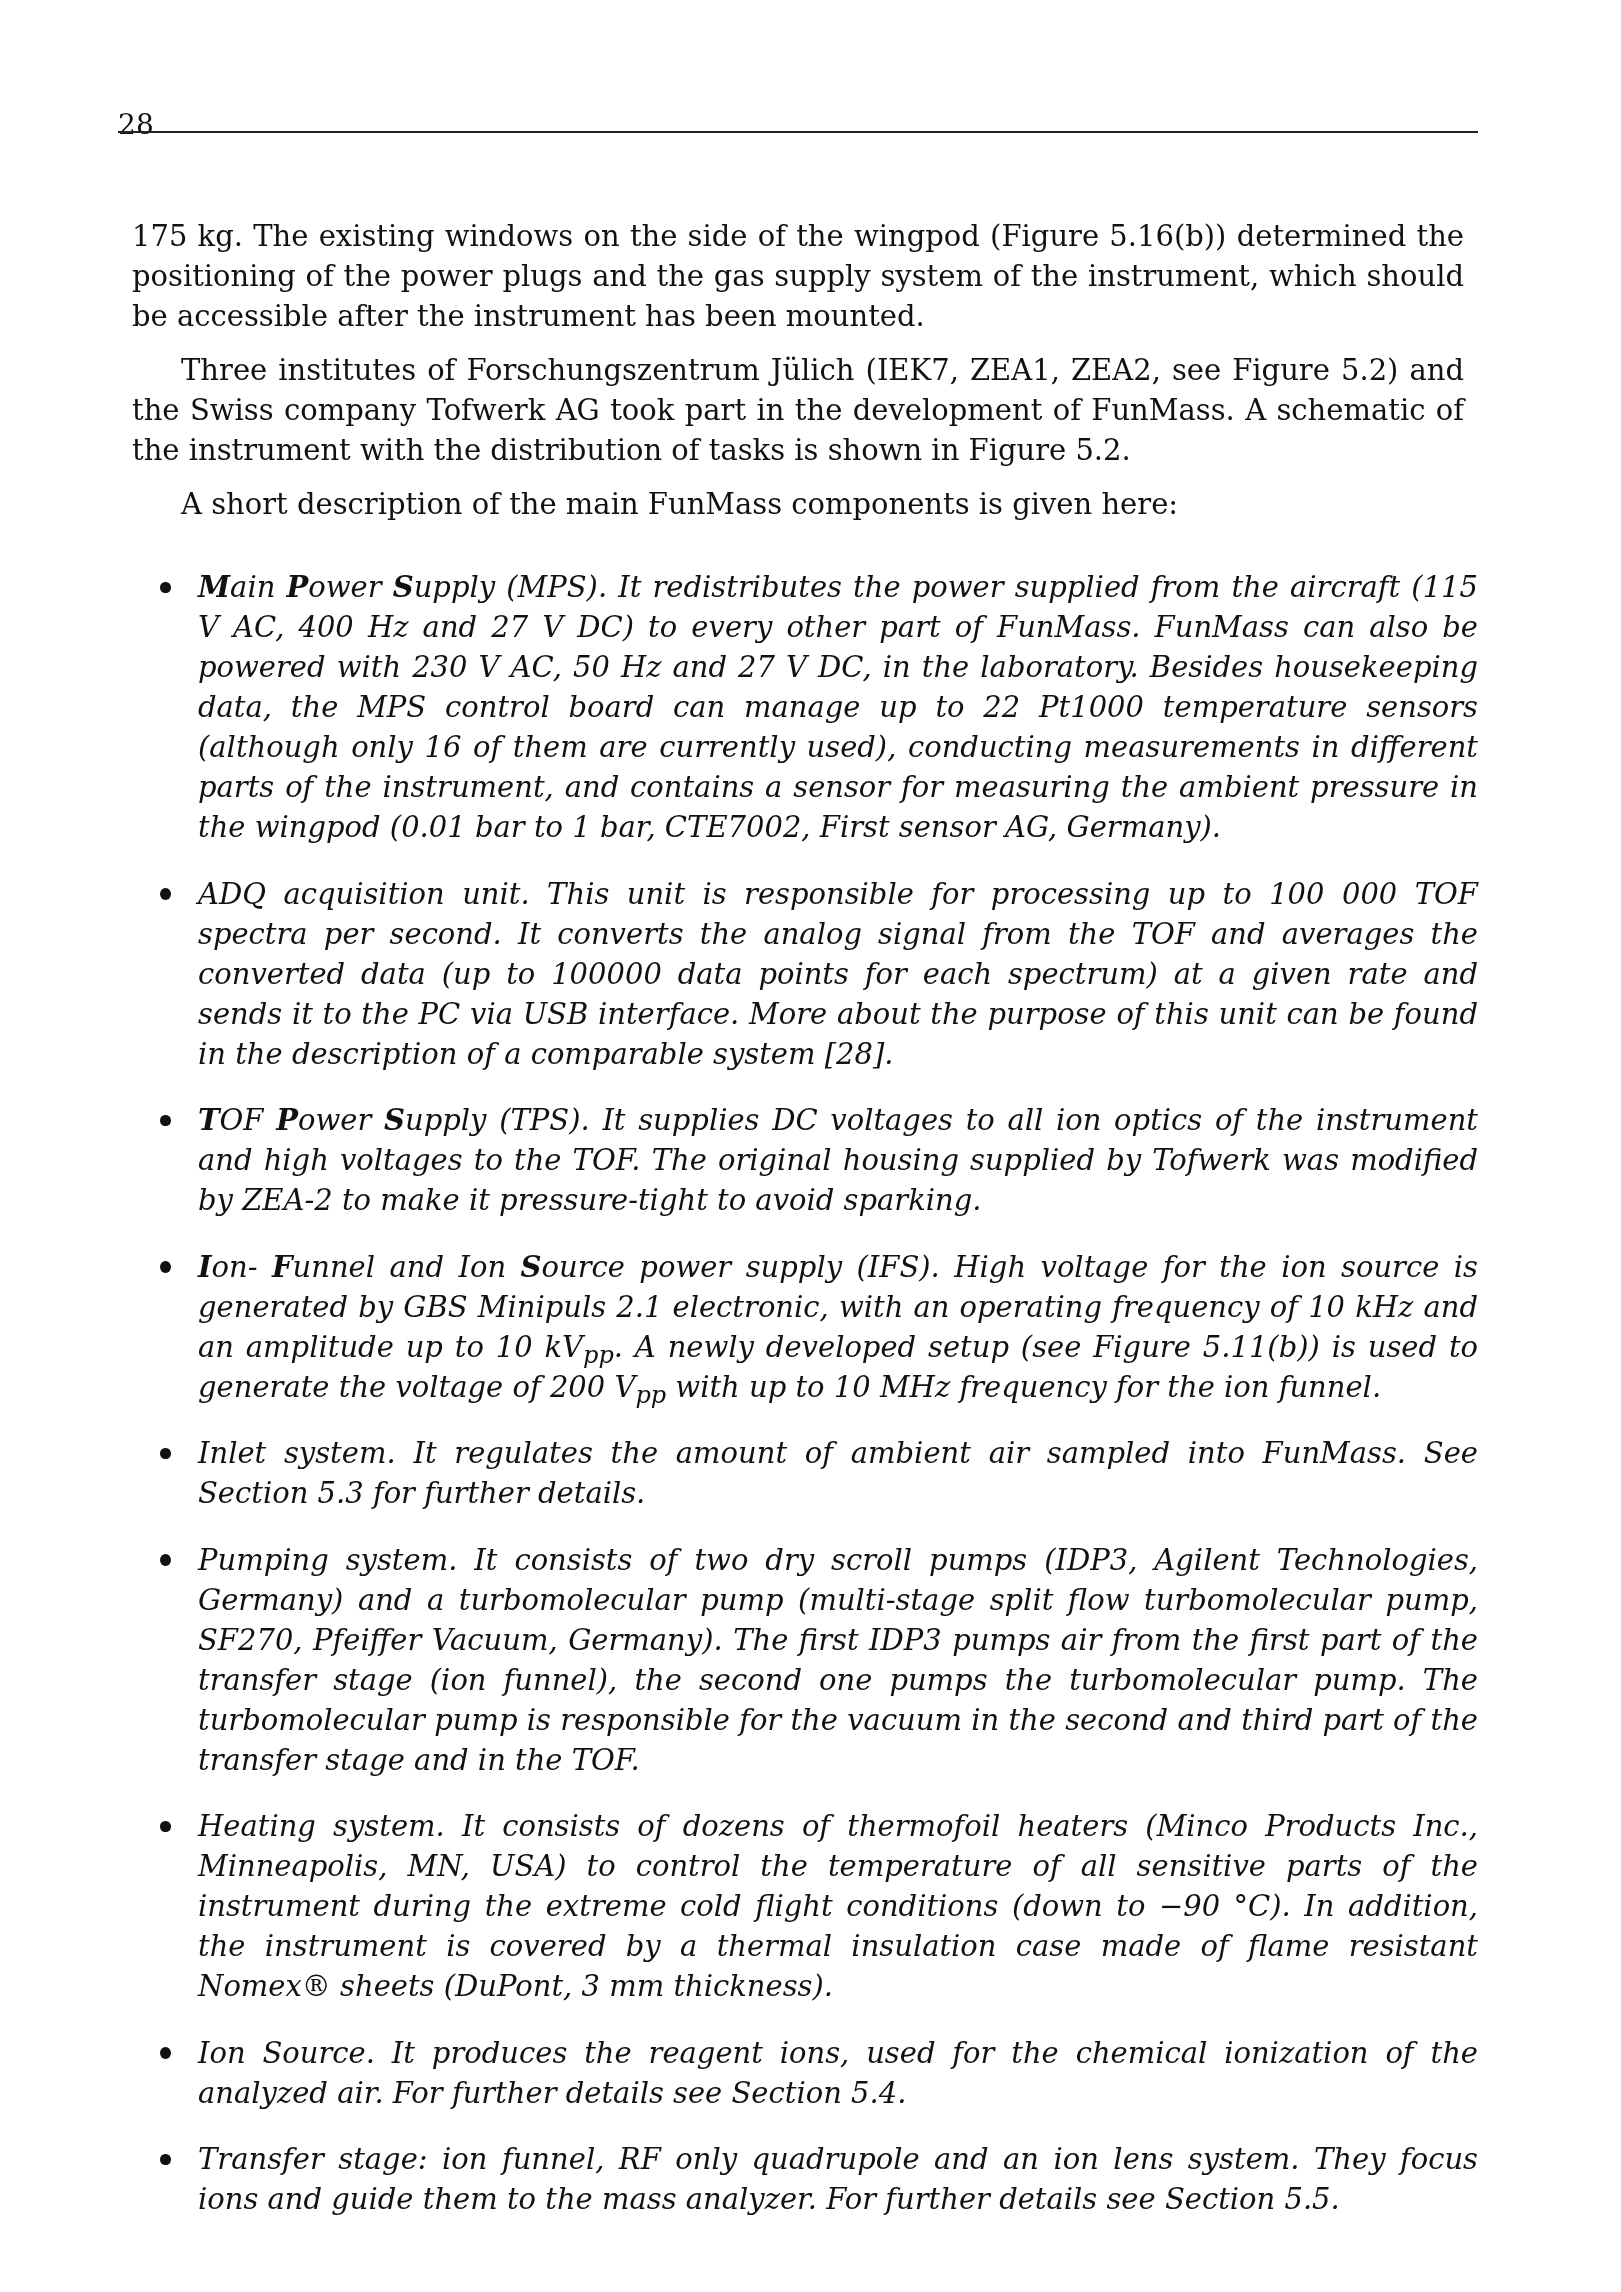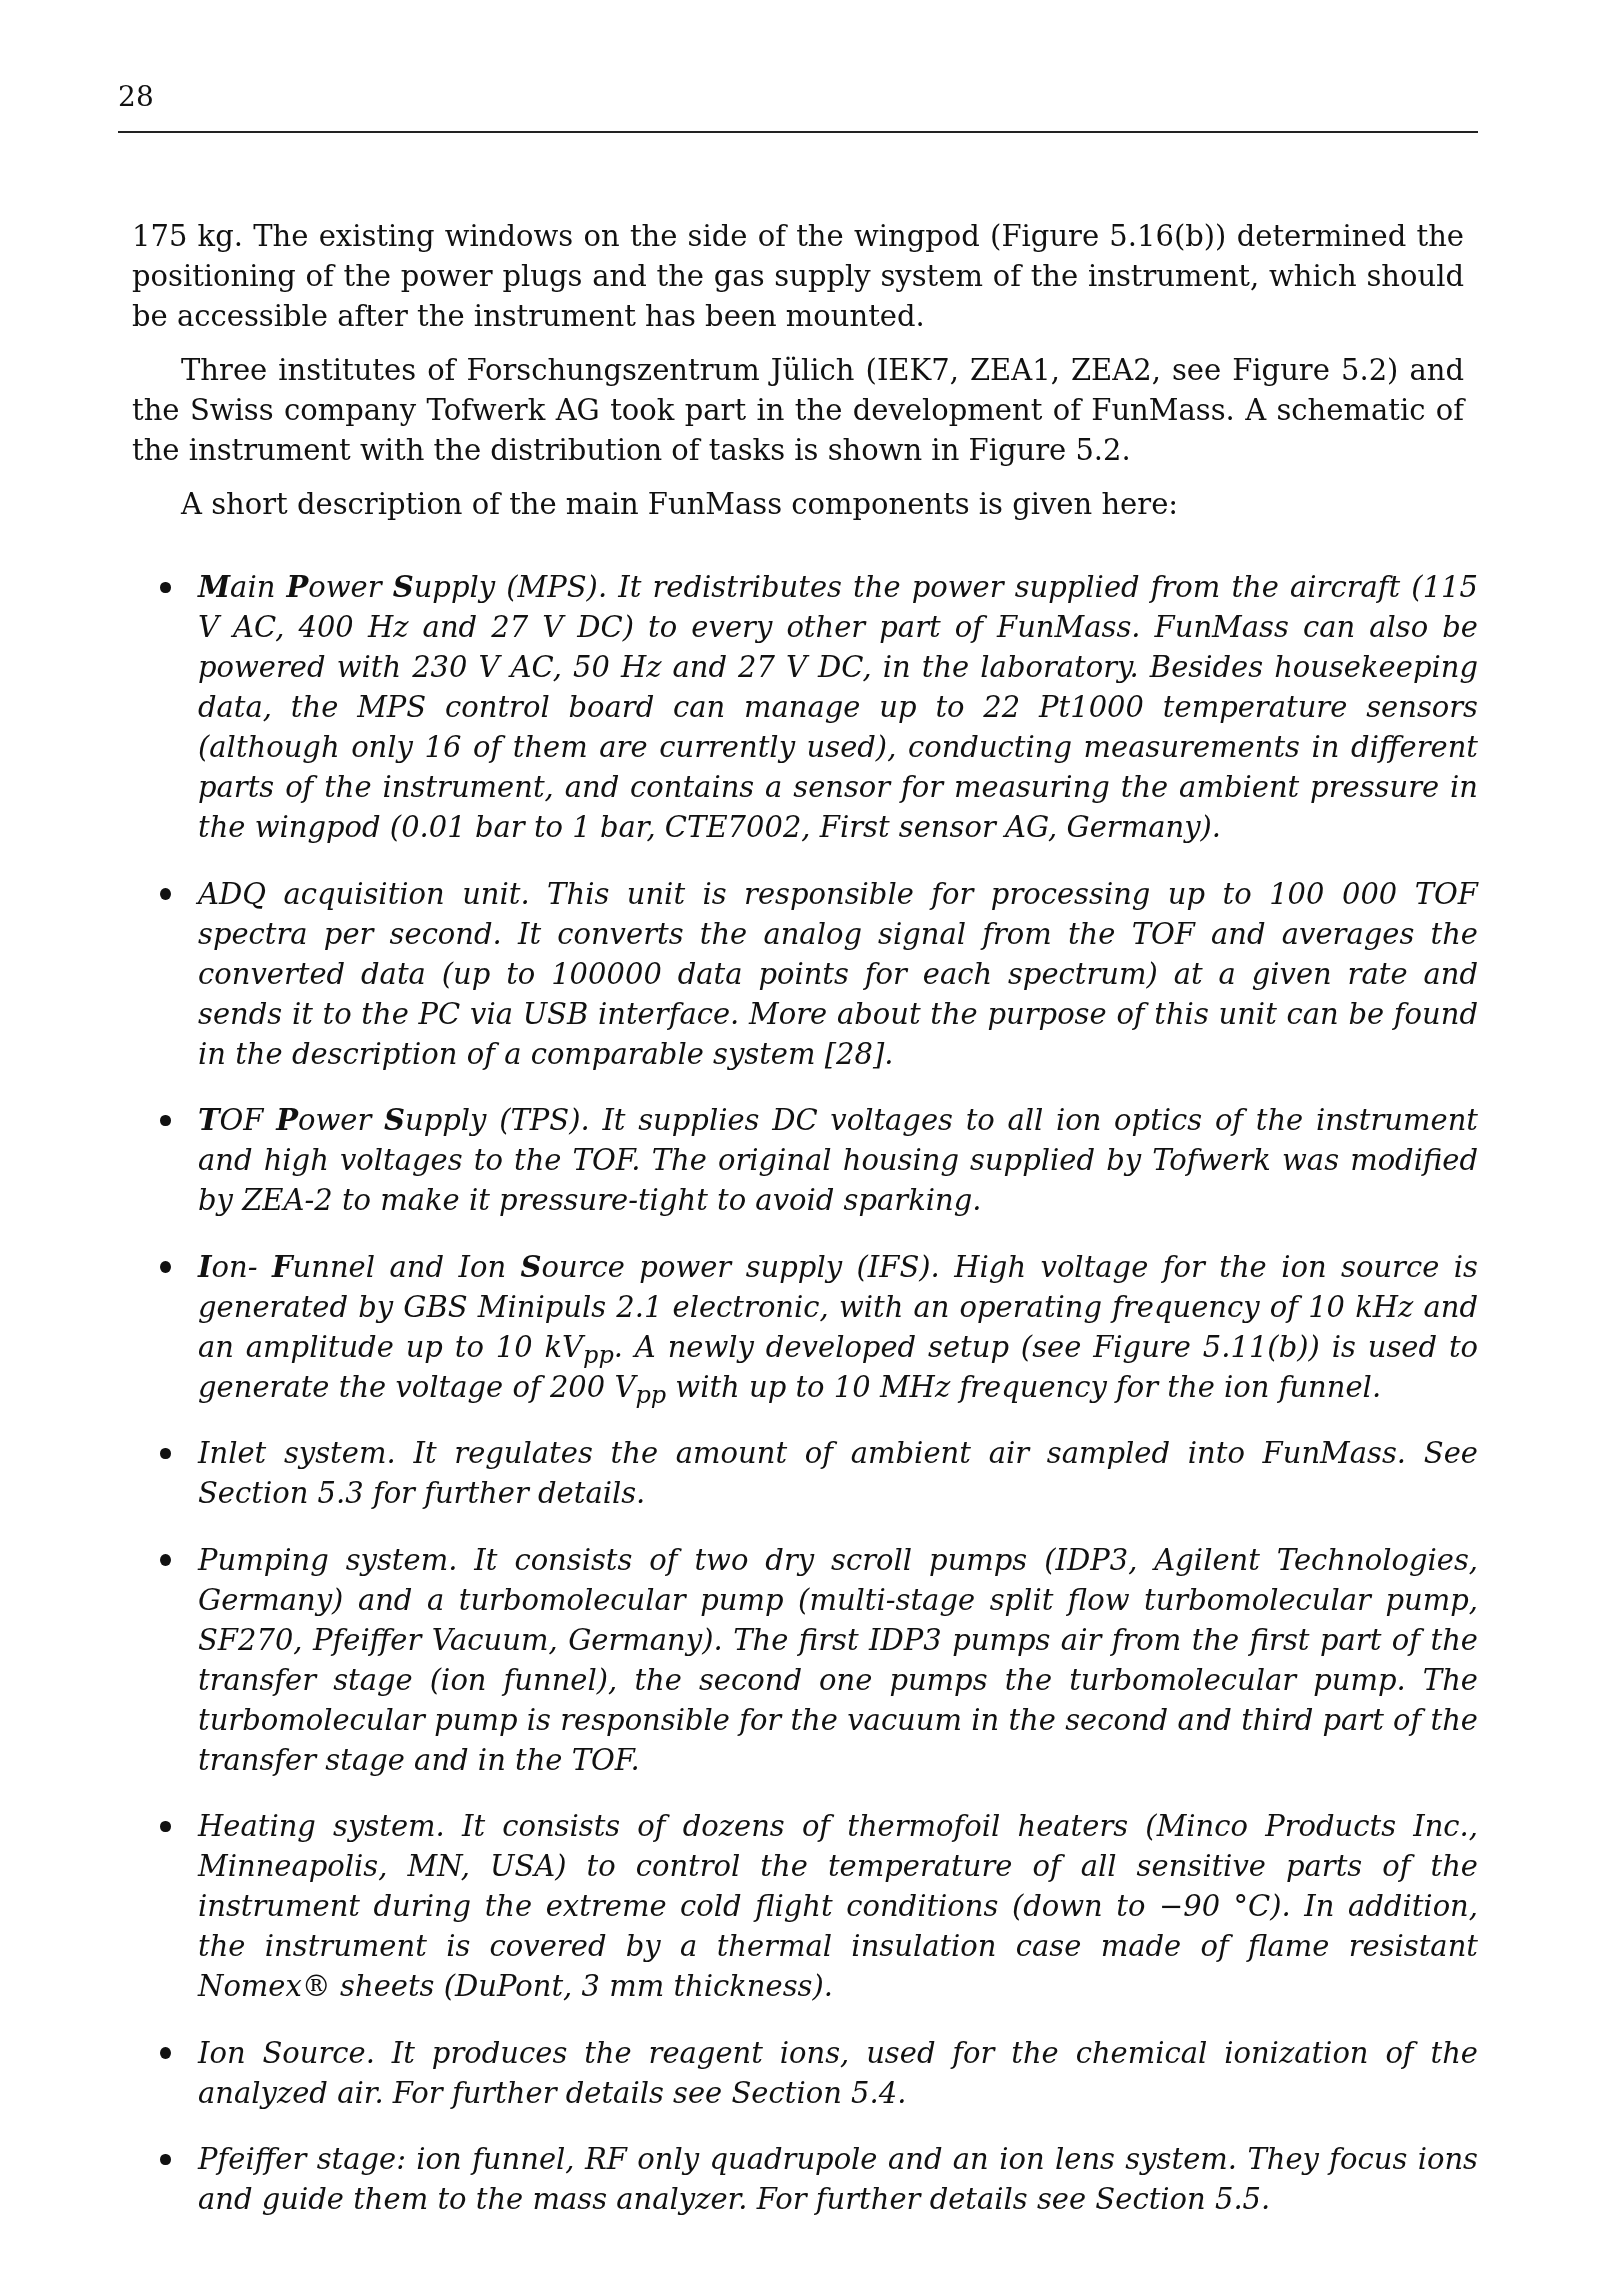--- a/index.html
+++ b/index.html
@@ -1,19 +1,19 @@
 <!DOCTYPE html>
 <html><head>
 <meta charset="utf-8">
 <style>
   html, body { margin: 0; padding: 0; background: #ffffff; }
   body { width: 1621px; height: 2293px; position: relative; overflow: hidden;
          font-family: "DejaVu Serif", "Liberation Serif", serif; color: #111; }
   .page { position: absolute; left: 118px; top: 0; width: 1360px; }
-  .header { position: absolute; top: 80px; left: 0; width: 1360px; height: 39px;
+  .header { position: absolute; top: 108px; left: 0; width: 1360px; height: 39px;
             font-size: 28px; letter-spacing: 0.2px; }
   .header .num { position: absolute; left: 0; top: 0; }
   .header .title { position: absolute; right: 0; top: 0; }
   .rule { position: absolute; top: 131px; left: 0; width: 1360px; height: 0; border-top: 2px solid #222; }
   .body { position: absolute; top: 202px; left: 0; width: 1360px;
           font-size: 29px; line-height: 40px; text-align: justify; }
   .body p { margin: 14px; }
   .indent { text-indent: 49px; }
   ul.items { list-style: none; margin: 43px 0 0 0; padding: 0; font-style: italic; }
   ul.items li { position: relative; padding-left: 80px; margin-bottom: 26.5px; text-align: justify; }
@@ -64,18 +64,18 @@
       <li>
         <span class="bullet"></span>
         <span>Heating system.</span><span> It consists of dozens of thermofoil heaters (Minco Products Inc., Minneapolis, MN, USA) to control the temperature of all sensitive parts of the instrument during the extreme cold flight conditions (down to −90 °C). In addition, the instrument is covered by a thermal insulation case made of flame resistant Nomex® sheets (DuPont, 3 mm thickness).</span>
       </li>
       <li>
         <span class="bullet"></span>
         <span>Ion Source.</span><span> It produces the reagent ions, used for the chemical ionization of the analyzed air. For further details see Section 5.4.</span>
       </li>
       <li>
         <span class="bullet"></span>
-        <span>Pfeiffer stage:</span><span> ion funnel, RF only quadrupole and an ion lens system. They focus ions and guide them to the mass analyzer. For further details see Section 5.5.</span>
+        <span>Transfer stage:</span><span> ion funnel, RF only quadrupole and an ion lens system. They focus ions and guide them to the mass analyzer. For further details see Section 5.5.</span>
       </li>
     </ul>
   </div>
 </div>
 
 
 </body></html>

